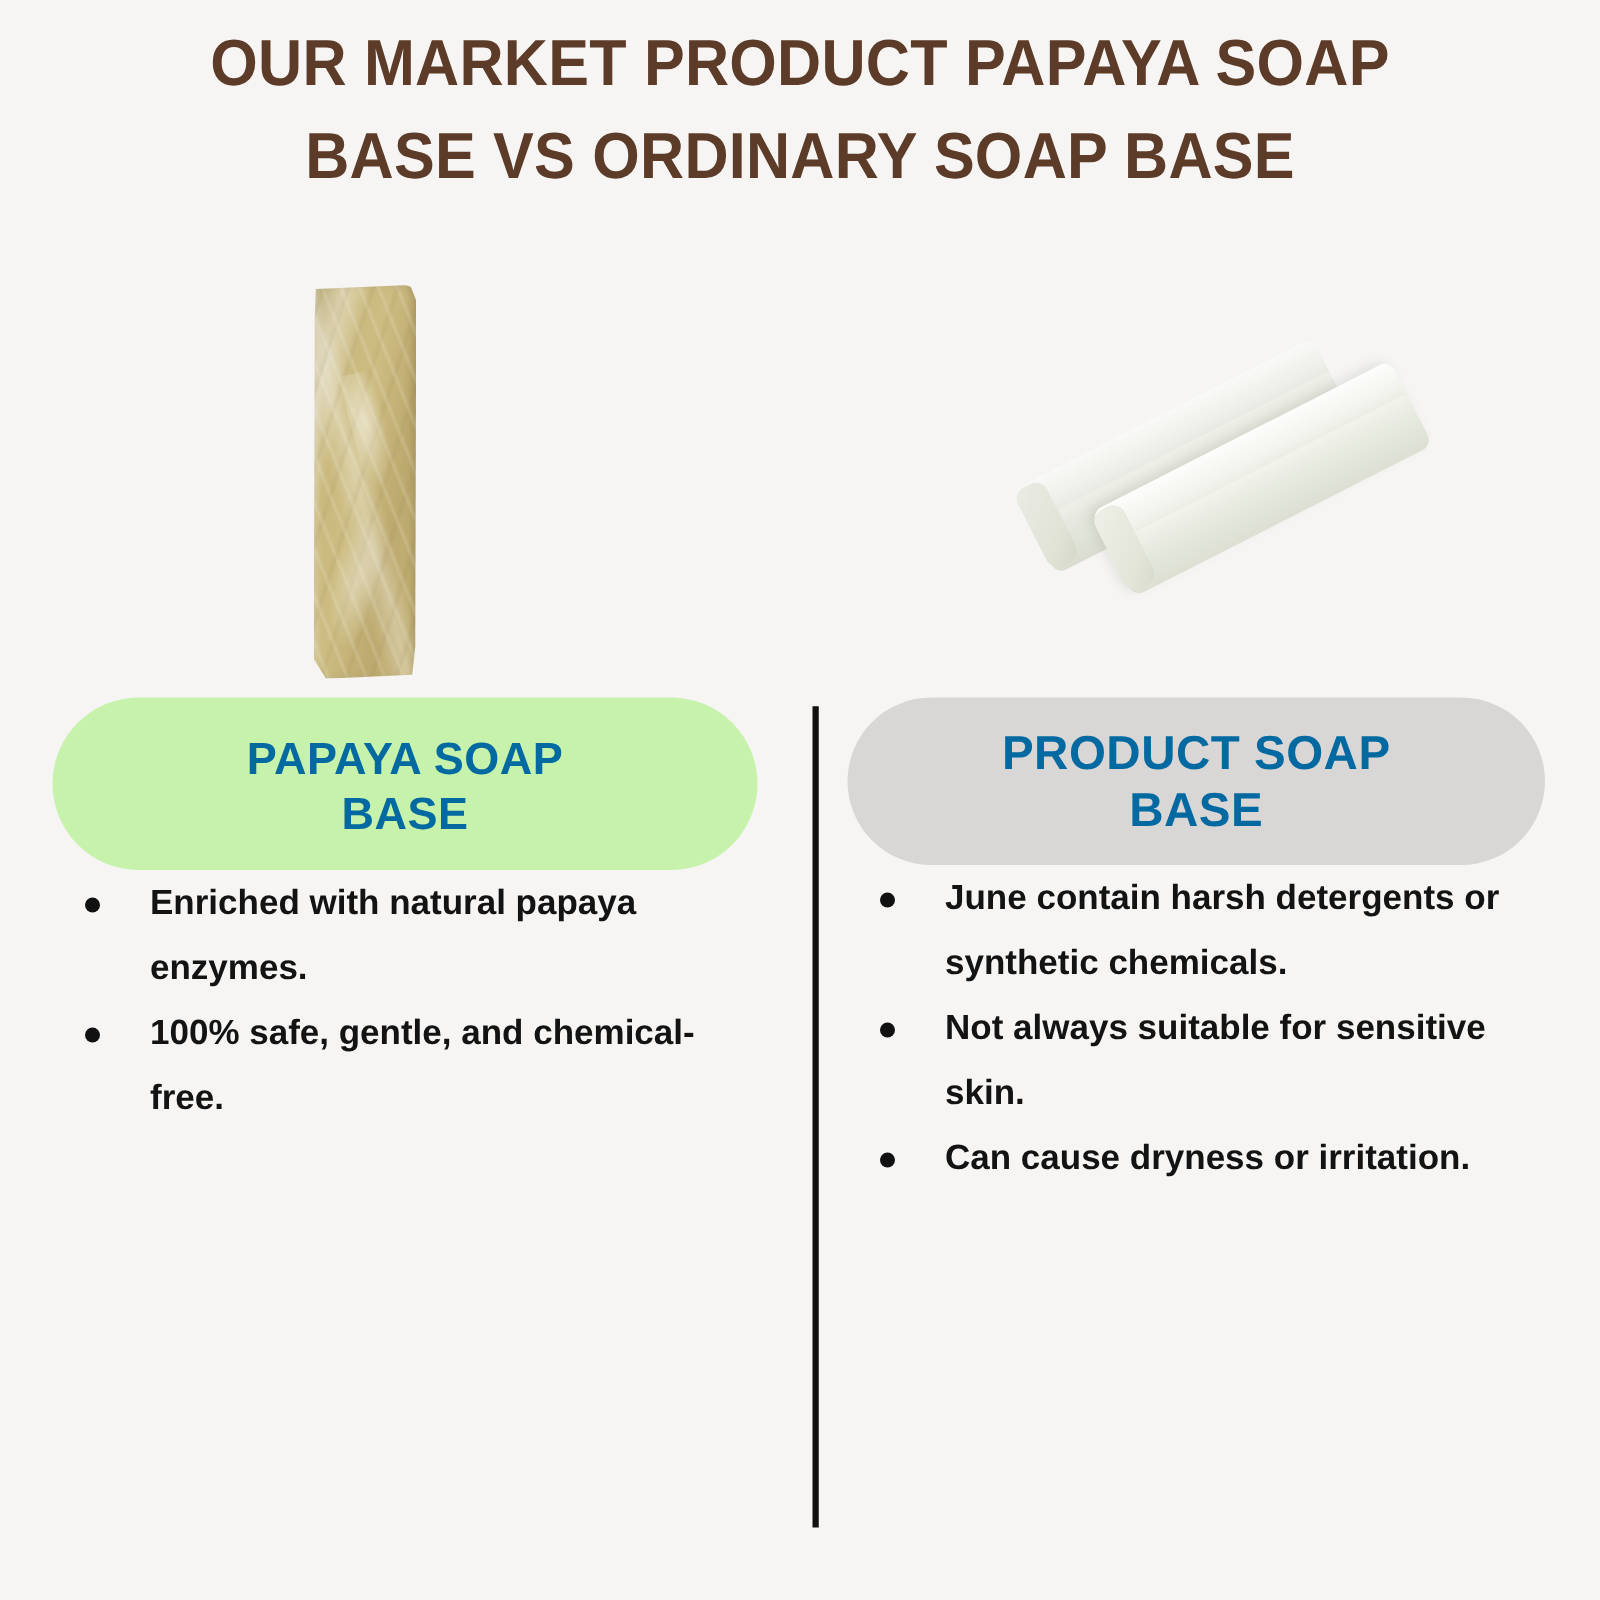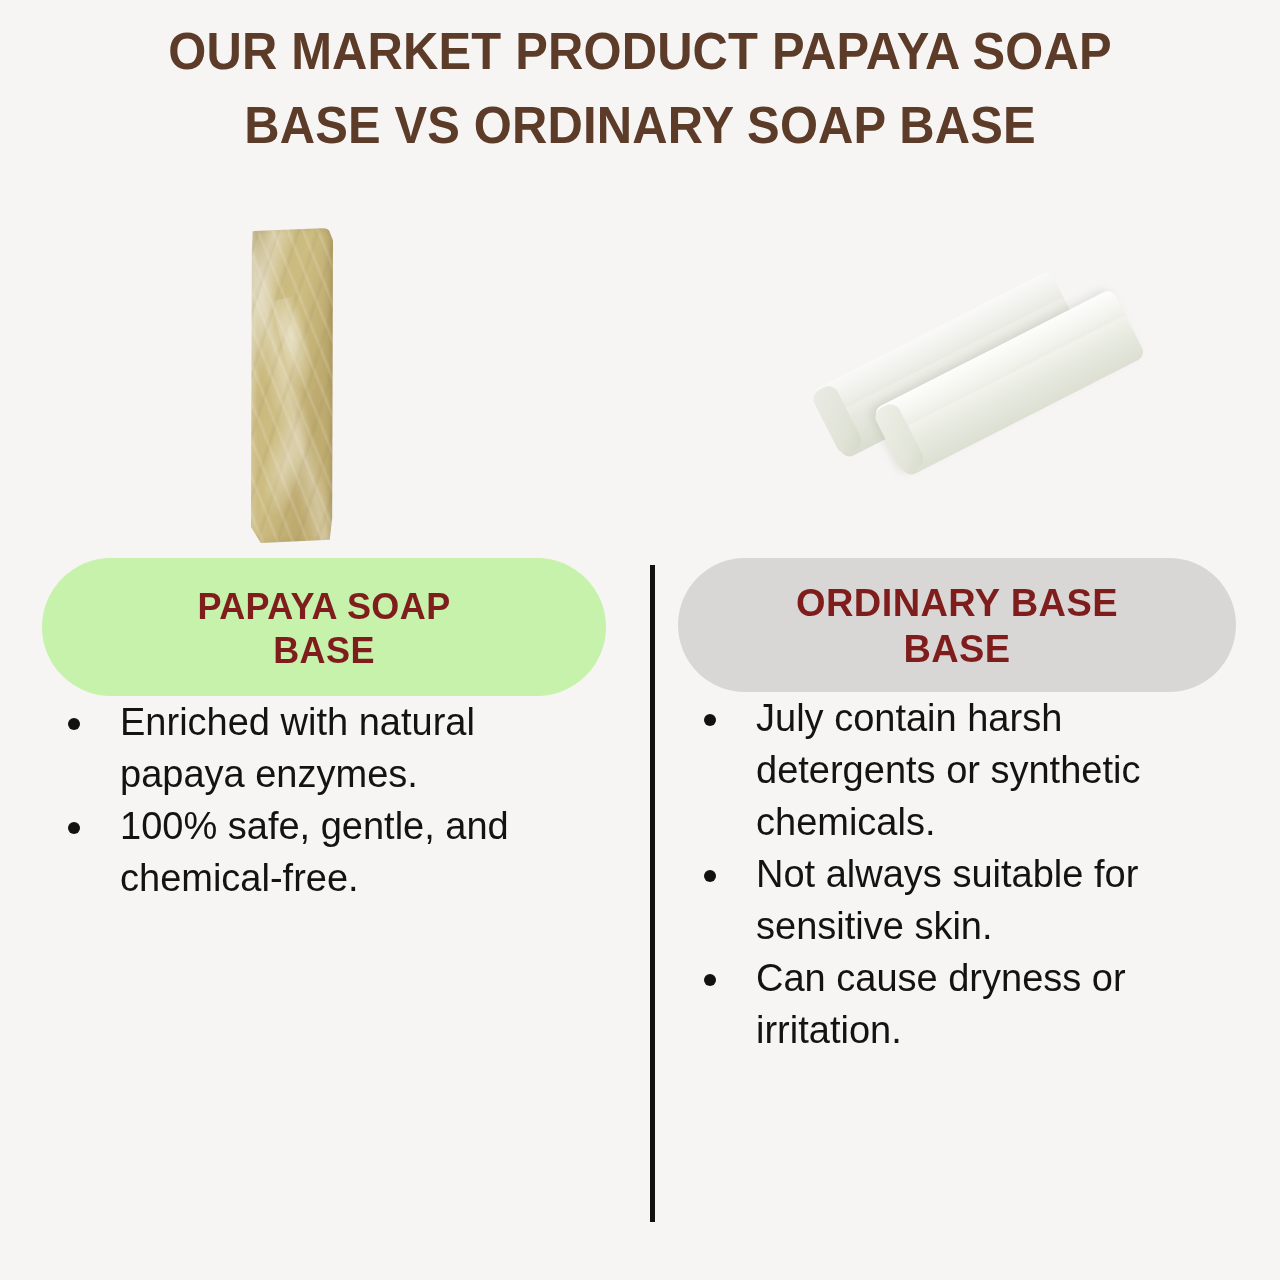--- a/index.html
+++ b/index.html
@@ -187,41 +187,41 @@
   .pill-right {
     width: 558px;
     height: 134px;
     background: #d9d7d6;
     padding-top: 2px;
   }
   .pill-line {
     display: block;
     font-family: "Liberation Sans", sans-serif;
     font-weight: bold;
-    color: #7f1d1d;
+    color: #0369a1;
     line-height: 1.22;
     white-space: nowrap;
   }
   .pill-left .pill-line  { font-size: 36px; letter-spacing: 0.4px; }
   .pill-right .pill-line { font-size: 38px; letter-spacing: 0.4px; }
 
   
   ul.bullets {
     list-style: none;
     margin: 0;
     padding: 0;
     color: #131313;
     font-family: "Liberation Sans", sans-serif;
   }
   ul.bullets li {
     position: relative;
     padding-left: 78px;
-    font-size: 38px;
+    font-size: 28px;
     line-height: 52px;
-    font-weight: normal;
+    font-weight: bold;
   }
   ul.bullets li::before {
     content: "";
     position: absolute;
     left: 26px;
     top: 22px;
     width: 12px;
     height: 12px;
     border-radius: 50%;
     background: #111111;
@@ -274,23 +274,23 @@
       <span class="pill-line">BASE</span>
     </div>
     <ul class="bullets list-left">
       <li>Enriched with natural papaya enzymes.</li>
       <li>100% safe, gentle, and chemical-free.</li>
     </ul>
   </div>
 
   <div class="col col-right">
     <div class="pill pill-right">
-      <span class="pill-line">ORDINARY BASE</span>
+      <span class="pill-line">PRODUCT SOAP</span>
       <span class="pill-line">BASE</span>
     </div>
     <ul class="bullets list-right">
-      <li>July contain harsh detergents or synthetic chemicals.</li>
+      <li>June contain harsh detergents or synthetic chemicals.</li>
       <li>Not always suitable for sensitive skin.</li>
       <li>Can cause dryness or irritation.</li>
     </ul>
   </div>
 
 </div>
 
 </body></html>

